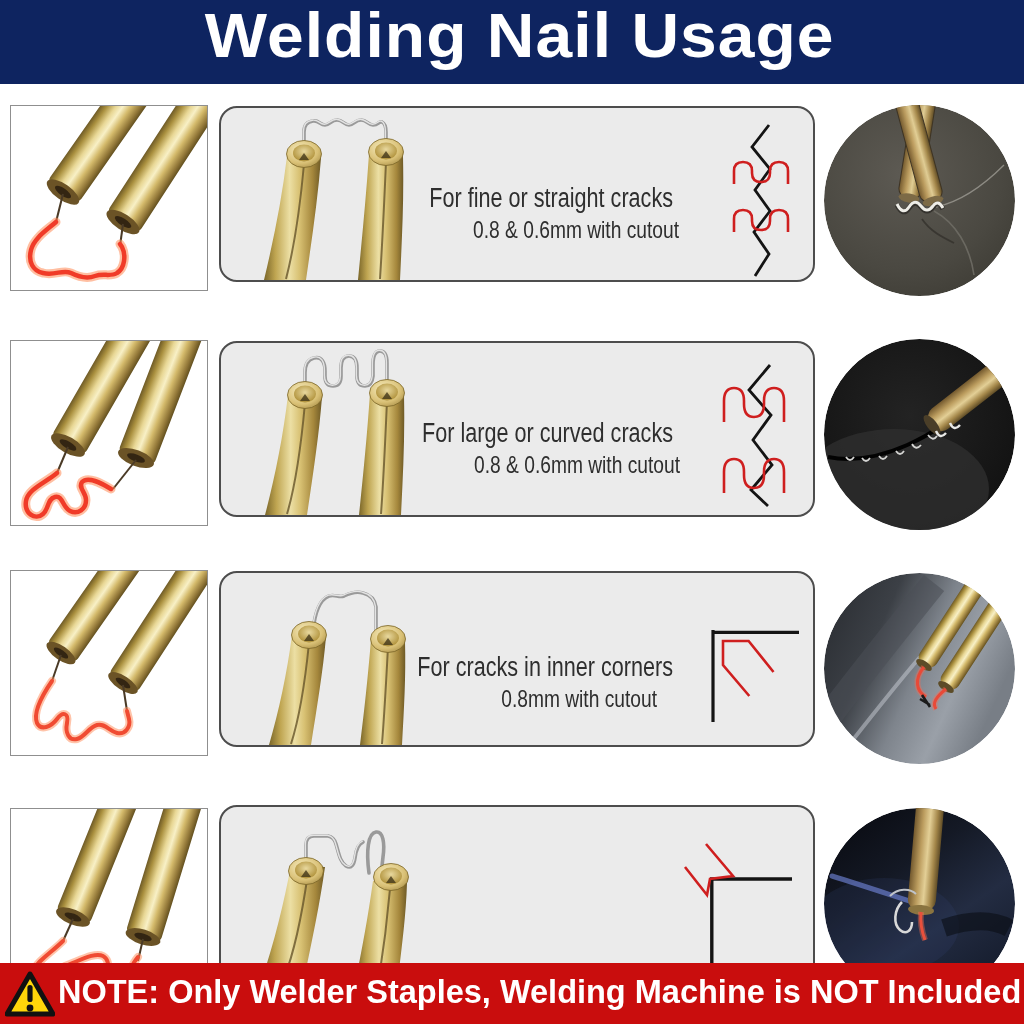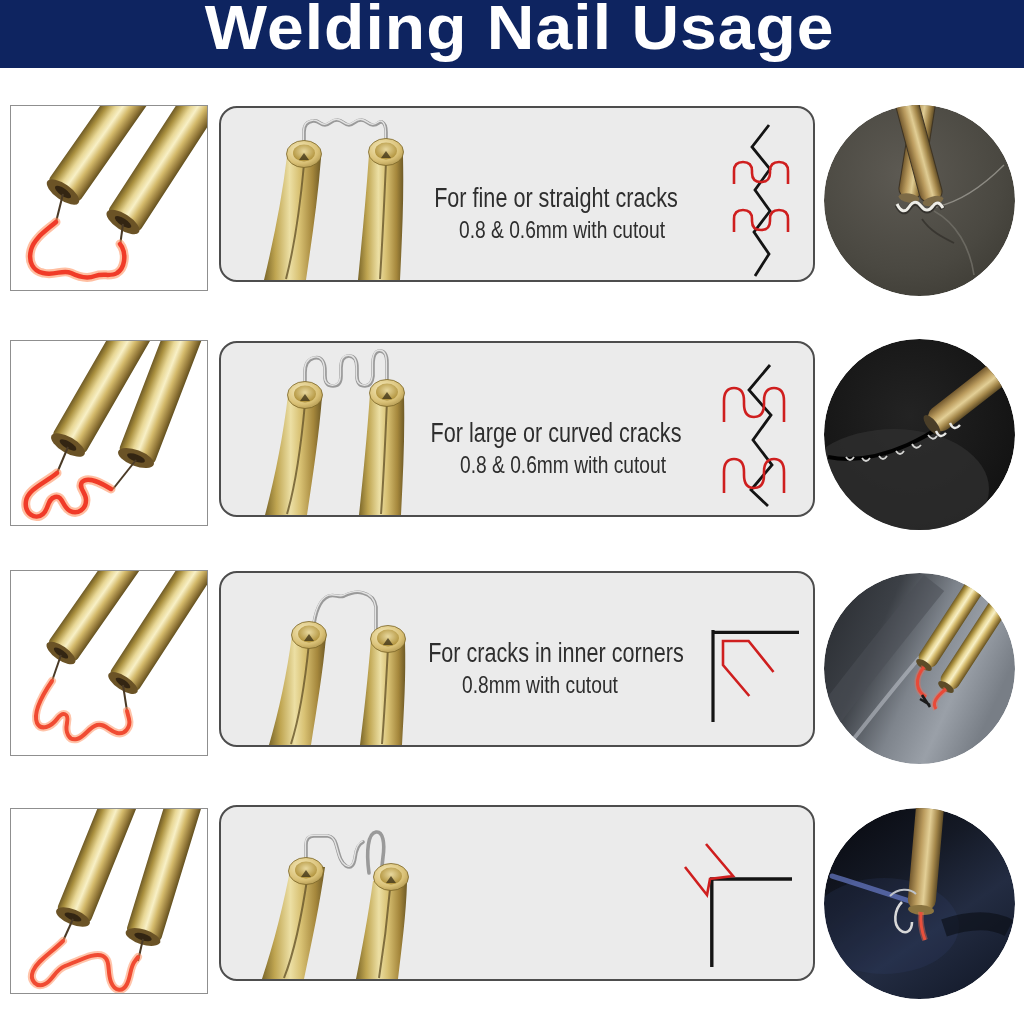--- a/index.html
+++ b/index.html
@@ -1,34 +1,34 @@
 <!DOCTYPE html>
 <html style="--banner_navy: #0e2460; --note_red: #c90d0d; --staple_red: #cf1f1f; --crack_black: #141414; --card_bg: #ebebeb; --warning_yellow: #ffd60a; --brass: #c9a84c;"><head>
 <meta charset="utf-8">
 <style>
   html,body{margin:0;padding:0;}
   body{width:1024px;height:1024px;overflow:hidden;background:#ffffff;
        font-family:"Liberation Sans", sans-serif;}
   .page{position:relative;width:1024px;height:1024px;background:#ffffff;overflow:hidden;}
 
   
-  .title-banner{position:absolute;left:0;top:0;width:1024px;height:68px;
+  .title-banner{position:absolute;left:0;top:0;width:1024px;height:84px;
     background:var(--banner_navy,#0e2460);display:flex;align-items:center;justify-content:center;}
   .title-banner h1{margin:0;color:#fff;font-size:63px;font-weight:bold;letter-spacing:1px;
     transform:scaleX(1.047);transform-origin:center;white-space:nowrap;position:relative;top:-7px;left:8px;}
 
   
   .row{position:absolute;left:0;width:1024px;height:186px;}
   .photo-box{position:absolute;left:10px;top:0;width:196px;height:184px;background:#fff;
     border:1px solid #8f8f8f;overflow:hidden;}
   .photo-box svg{display:block;}
   .card{position:absolute;left:219px;top:1px;width:592px;height:172px;background:var(--card_bg,#ebebeb);
     border:2.5px solid #4d4d4d;border-radius:18px;overflow:hidden;}
   .card svg.card-art{position:absolute;left:0;top:0;}
-  .card-text{position:absolute;left:164px;width:320px;text-align:center;color:#2e2e2e;padding-left:11px;}
+  .card-text{position:absolute;left:164px;width:320px;text-align:right;color:#2e2e2e;}
   .card-text .line1{margin:0;font-size:27px;line-height:31px;white-space:nowrap;transform:scaleX(0.80);transform-origin:center;position:relative;}
   .card-text .line2{margin:0;font-size:24px;line-height:31px;white-space:nowrap;transform:scaleX(0.80);transform-origin:center;position:relative;}
   .circle-photo{position:absolute;left:824px;top:0px;width:191px;height:191px;border-radius:50%;overflow:hidden;}
 
   
   .note-banner{position:absolute;left:0;top:963px;width:1024px;height:61px;
     background:var(--note_red,#c90d0d);z-index:50;display:flex;align-items:center;}
   .warn{position:absolute;left:5px;top:7px;}
   .note-banner p{margin:0 0 0 58px;color:#fff;font-size:33px;font-weight:bold;white-space:nowrap;
     transform:scaleX(0.985);transform-origin:left center;position:relative;top:-2px;}
@@ -294,21 +294,21 @@
           <path d="M 88 61 L 83 68 L 93 68 Z" fill="#3a2f14" opacity="0.75"></path>
           <ellipse cx="167" cy="66" rx="17.5" ry="13.5" fill="url(#brassCap)" stroke="#7a6426" stroke-width="0.8"></ellipse>
           <ellipse cx="167" cy="65" rx="11" ry="8.5" fill="url(#brassCapIn)"></ellipse>
           <path d="M 167 65 L 162 72 L 172 72 Z" fill="#3a2f14" opacity="0.75"></path>
         </g>
         <g>
           <path d="M 492 57 L 492 149 M 490.5 59.3 L 578 59.3" stroke="#141414" stroke-width="3.2" fill="none"></path>
           <path d="M 552.5 99 L 527.6 68 L 502 68 L 502 92 L 528.3 123" fill="none" stroke="#cf1f1f" stroke-width="2.6"></path>
         </g>
       </svg>
-      <div class="card-text" style="top:65px">
+      <div class="card-text" style="top:79px">
         <p class="line1">For cracks in inner corners</p>
         <p class="line2" style="left:-16px">0.8mm with cutout</p>
       </div>
     </div>
 
     <figure class="circle-photo" style="margin:0;top:3px">
       <svg width="191" height="191" viewBox="0 0 191 191">
         <circle cx="95.5" cy="95.5" r="95.5" fill="url(#disc3)"></circle>
         <path d="M -10 40 L 60 -10 L 20 -10 L -10 10 Z" fill="#23262b" opacity="0.9"></path>
         <path d="M 0 150 C 30 110 70 60 110 10" stroke="#4a4e55" stroke-width="26" fill="none" opacity="0.55"></path>
@@ -387,14 +387,22 @@
           <ellipse cx="0" cy="0" rx="13" ry="5" fill="#8a7440"></ellipse>
         </g>
         <path d="M 66 88 C 74 80 86 80 92 86" stroke="#bfc3c9" stroke-width="2" fill="none"></path>
         <path d="M 78 94 C 70 102 69 116 76 122 C 82 127 88 123 88 114" stroke="#d8d8d8" stroke-width="2.6" fill="none"></path>
         <path d="M 97 104 C 96 114 98 124 101 132" stroke="#ff7050" stroke-width="6" fill="none" opacity="0.4"></path>
         <path d="M 97 104 C 96 114 98 124 101 132" stroke="#e8503c" stroke-width="3" fill="none"></path>
       </svg>
     </figure>
   </section>
 
+  <footer class="note-banner">
+    <svg class="warn" width="50" height="48" viewBox="0 0 50 48">
+      <path d="M 25 4 L 48 44 L 2 44 Z" fill="#ffd60a" stroke="#111" stroke-width="5" stroke-linejoin="round"></path>
+      <rect x="22.4" y="15" width="5.2" height="17" rx="2.6" fill="#111"></rect>
+      <circle cx="25" cy="38" r="3.4" fill="#111"></circle>
+    </svg>
+    <p>NOTE: Only Welder Staples, Welding Machine is NOT Included</p>
+  </footer>
 
 </div>
 
 </body></html>

